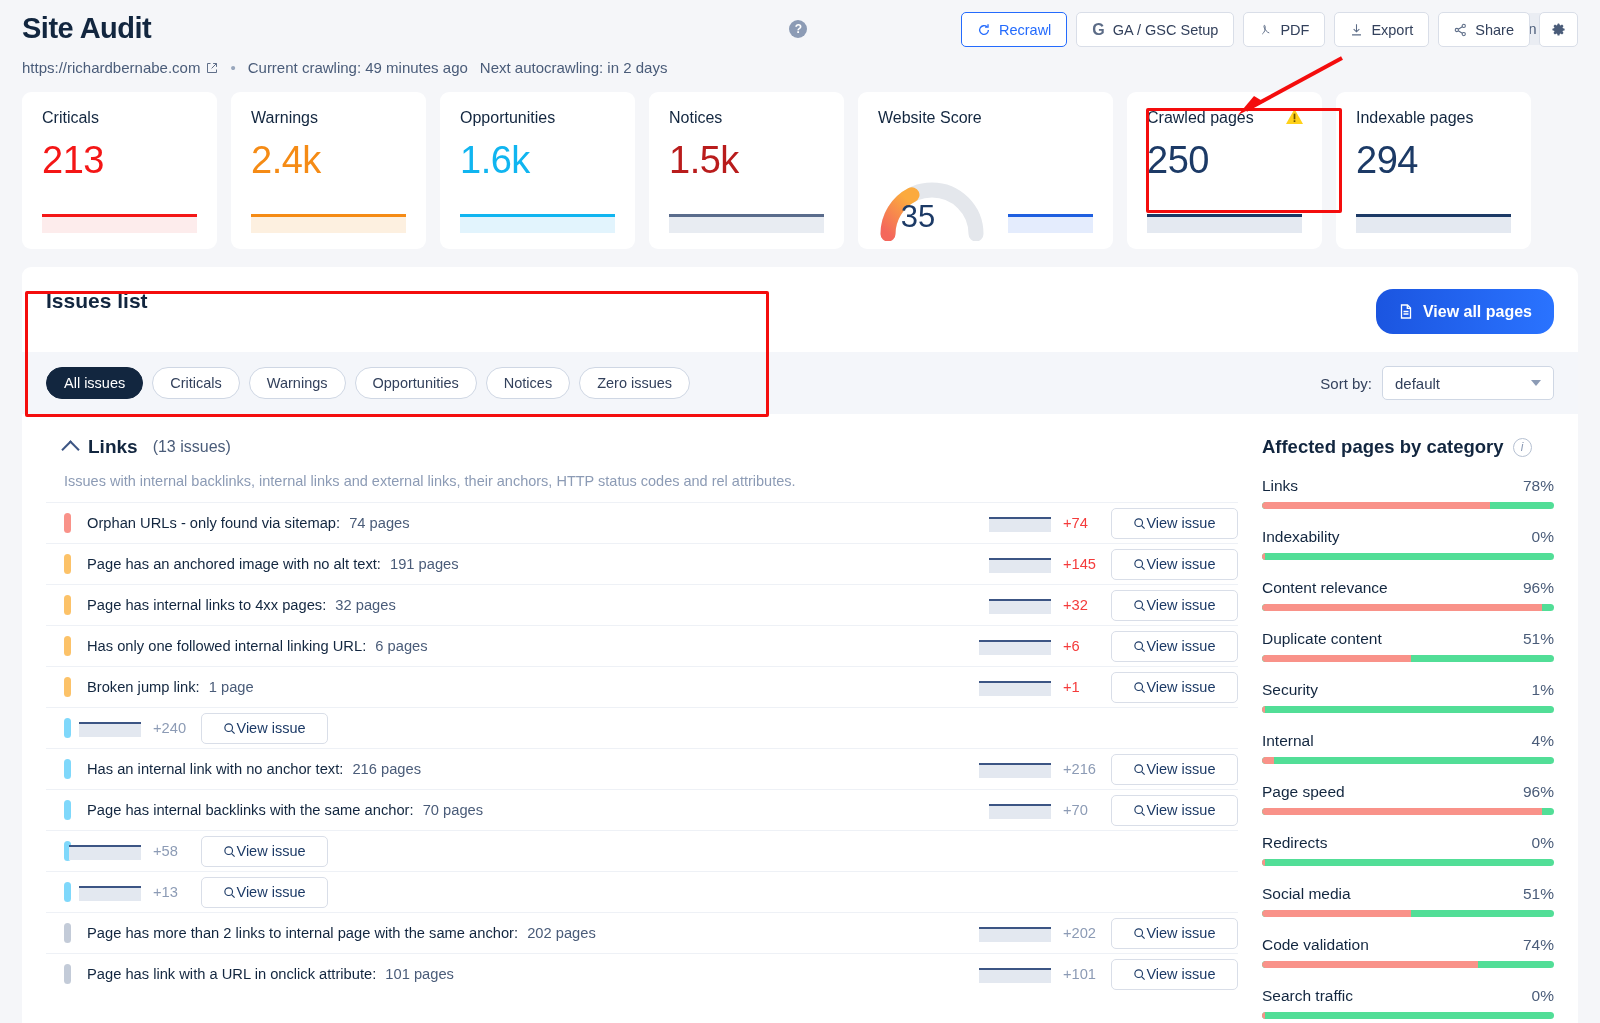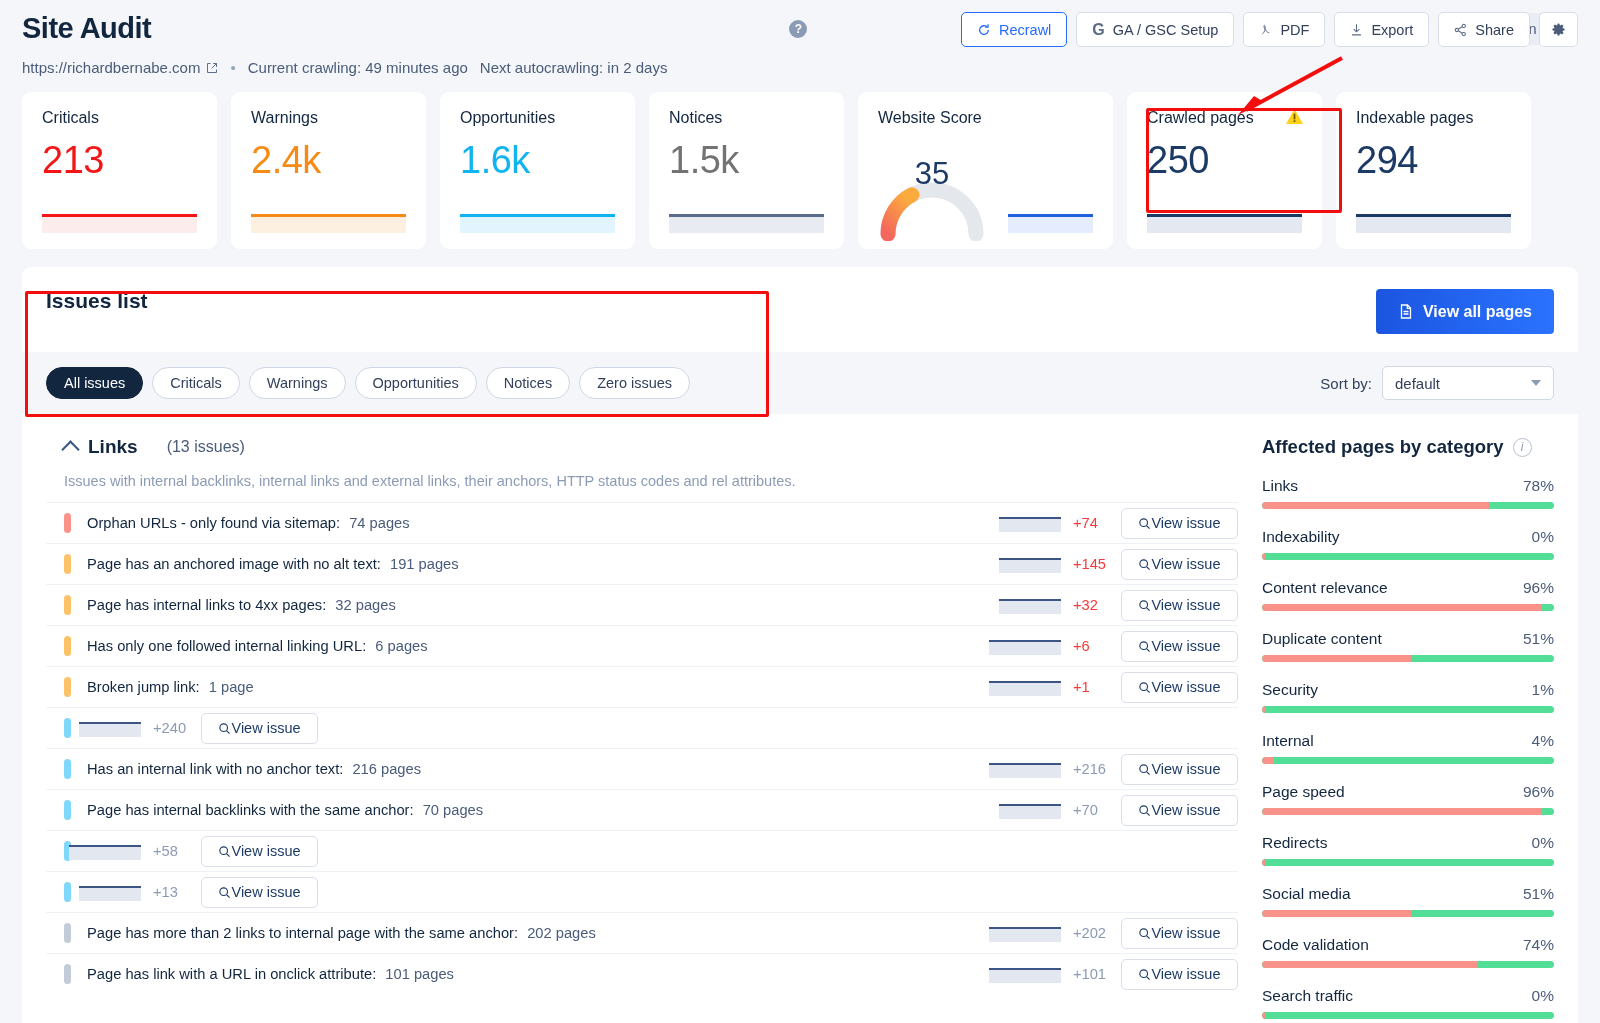--- a/index.html
+++ b/index.html
@@ -61,21 +61,21 @@
   .spark .fill { position: absolute; left: 0; right: 0; bottom: 0; height: 17px; }
   .spark .line { position: absolute; left: 0; right: 0; top: 3px; height: 3px; }
   .warn-icon { position: absolute; right: 18px; top: 16px; width: 19px; height: 17px; }
 
   
   .panel { margin: 18px 22px 0 22px; background: #fff; border-radius: 9px; position: relative; }
   .panel-head { padding: 22px 24px 0 24px; display: flex; align-items: flex-start; justify-content: space-between; }
   .panel-title { font-size: 21px; font-weight: bold; color: #12263f; }
   .view-all-btn {
     background: linear-gradient(90deg,#1b55e0,#2a73ff); color: #fff; border: none;
-    border-radius: 4px; height: 45px; padding: 0 22px; font-size: 16px; font-weight: bold;
+    border-radius: 17px; height: 45px; padding: 0 22px; font-size: 16px; font-weight: bold;
     display: inline-flex; align-items: center; gap: 9px; cursor: pointer; font-family: inherit;
   }
   .filter-bar {
     margin-top: 18px; background: #f4f6fa; padding: 14px 24px;
     display: flex; align-items: center; justify-content: space-between;
   }
   .chips { display: flex; gap: 9px; }
   .chip {
     border: 1px solid #cfd7e4; background: #fff; border-radius: 17px;
     height: 32px; padding: 0 17px; font-size: 14.5px; color: #33415c;
@@ -89,39 +89,39 @@
     display: flex; align-items: center; justify-content: space-between; cursor: pointer;
   }
   .caret { width: 0; height: 0; border-left: 5px solid transparent; border-right: 5px solid transparent; border-top: 6px solid #8c9bb5; }
 
   
   .body-split { display: flex; padding: 0 0 0 0; }
   .issues-col { width: 1232px; padding: 0 0 0 24px; }
   .section-head { display: flex; align-items: center; gap: 11px; padding: 22px 0 0 18px; }
   .chevron-up { width: 13px; height: 13px; border-left: 2.3px solid #3c5584; border-top: 2.3px solid #3c5584; transform: rotate(45deg); margin-top: 5px; cursor: pointer; }
   .section-title { font-size: 19px; font-weight: bold; color: #12263f; }
-  .section-count { font-size: 16px; color: #4a5c79; font-weight: normal; margin-left: 18px; }
+  .section-count { font-size: 16px; color: #4a5c79; font-weight: normal; margin-left: 4px; }
   .section-desc { font-size: 14.5px; color: #8c9bb5; padding: 15px 0 13px 18px; }
 
   .issue-row {
     display: flex; align-items: center; height: 41px;
     border-top: 1px solid #eef1f6; padding-left: 18px;
   }
   .sev { width: 7px; height: 20px; border-radius: 4px; flex: 0 0 auto; }
   .issue-label { flex: 1; font-size: 14.7px; color: #12263f; margin-left: 16px; white-space: nowrap; }
   .issue-count { color: #4a5c79; margin-left: 5px; }
   .row-spark { width: 70px; height: 17px; position: relative; margin-right: 12px; flex: 0 0 auto; }
   .row-spark .rs-fill { position: absolute; left: 0; right: 0; bottom: 0; height: 13px; background: #e3e8f0; }
   .row-spark .rs-line { position: absolute; left: 0; right: 0; top: 2px; height: 2.5px; background: #3c5584; }
   .delta { width: 48px; font-size: 14.7px; flex: 0 0 auto; }
   .delta.up { color: #f43b3b; }
   .delta.flat { color: #8c9bb5; }
   .view-issue-btn {
     background: #fff; border: 1px solid #d9dee8; border-radius: 5px; height: 31px;
-    width: 117px; font-size: 14.5px; color: #1c3a66; display: inline-flex;
+    width: 127px; font-size: 14.5px; color: #1c3a66; display: inline-flex;
     align-items: center; justify-content: center; gap: 0; cursor: pointer; font-family: inherit;
   }
 
   
   .side-col { width: 344px; padding: 22px 24px 16px 24px; }
   .side-title { font-size: 18.5px; font-weight: bold; color: #12263f; display: flex; align-items: center; gap: 9px; }
   .side-info {
     width: 19px; height: 19px; border-radius: 50%; border: 1.4px solid #b6c1d2;
     color: #8c9bb5; font-size: 12px; font-style: italic; display: inline-flex;
     align-items: center; justify-content: center; cursor: pointer; font-weight: normal;
@@ -228,40 +228,40 @@
 
     <div class="card-value" style="color:#10b5f0">1.6k</div>
     <div class="spark">
       <div class="fill" style="background:#e2f4fd"></div>
       <div class="line" style="background:#10b5f0"></div>
     </div>
     </div>
     <div class="card" style="width: 195px;">
     <div class="card-title">Notices</div>
 
-    <div class="card-value" style="color:#737373">1.5k</div>
+    <div class="card-value" style="color:#b91c1c">1.5k</div>
     <div class="spark">
       <div class="fill" style="background:#e8ecf2"></div>
       <div class="line" style="background:#5a6c8c"></div>
     </div>
     </div>
     <div class="card" style="width: 255px;">
     <div class="card-title">Website Score</div>
 
     <svg width="125" height="85" style="position:absolute;left:14px;bottom:8px;">
       <defs>
           <linearGradient id="gg" x1="0" y1="1" x2="0.6" y2="0">
         <stop offset="0%" stop-color="#f4675c"></stop>
             <stop offset="100%" stop-color="#fbaa3e"></stop>
       </linearGradient>
         </defs>
       <path d="M 16 78 A 44 44 0 0 1 104 78" fill="none" stroke="#e4e7ec" stroke-width="15" stroke-linecap="round"></path>
       <path d="M 16 78 A 44 44 0 0 1 40.0 38.8" fill="none" stroke="url(#gg)" stroke-width="15" stroke-linecap="round"></path>
     </svg>
-    <div style="position:absolute;left:14px;bottom:8px;width:120px;height:85px;display:flex;align-items:flex-start;justify-content:center;padding-bottom:6px;">
+    <div style="position:absolute;left:0;bottom:8px;width:120px;height:85px;display:flex;align-items:flex-end;justify-content:center;padding-bottom:6px;">
       <span style="font-size:31px;color:#1c3a66;">35</span>
     </div>
     <div class="spark" style="left:150px;">
       <div class="fill" style="background:#e4ecfd"></div>
       <div class="line" style="background:#1f5fe0"></div>
     </div>
     </div>
     <div class="card" style="width: 195px;">
     <div class="card-title">Crawled pages</div>
     <svg class="warn-icon" viewBox="0 0 20 18">

